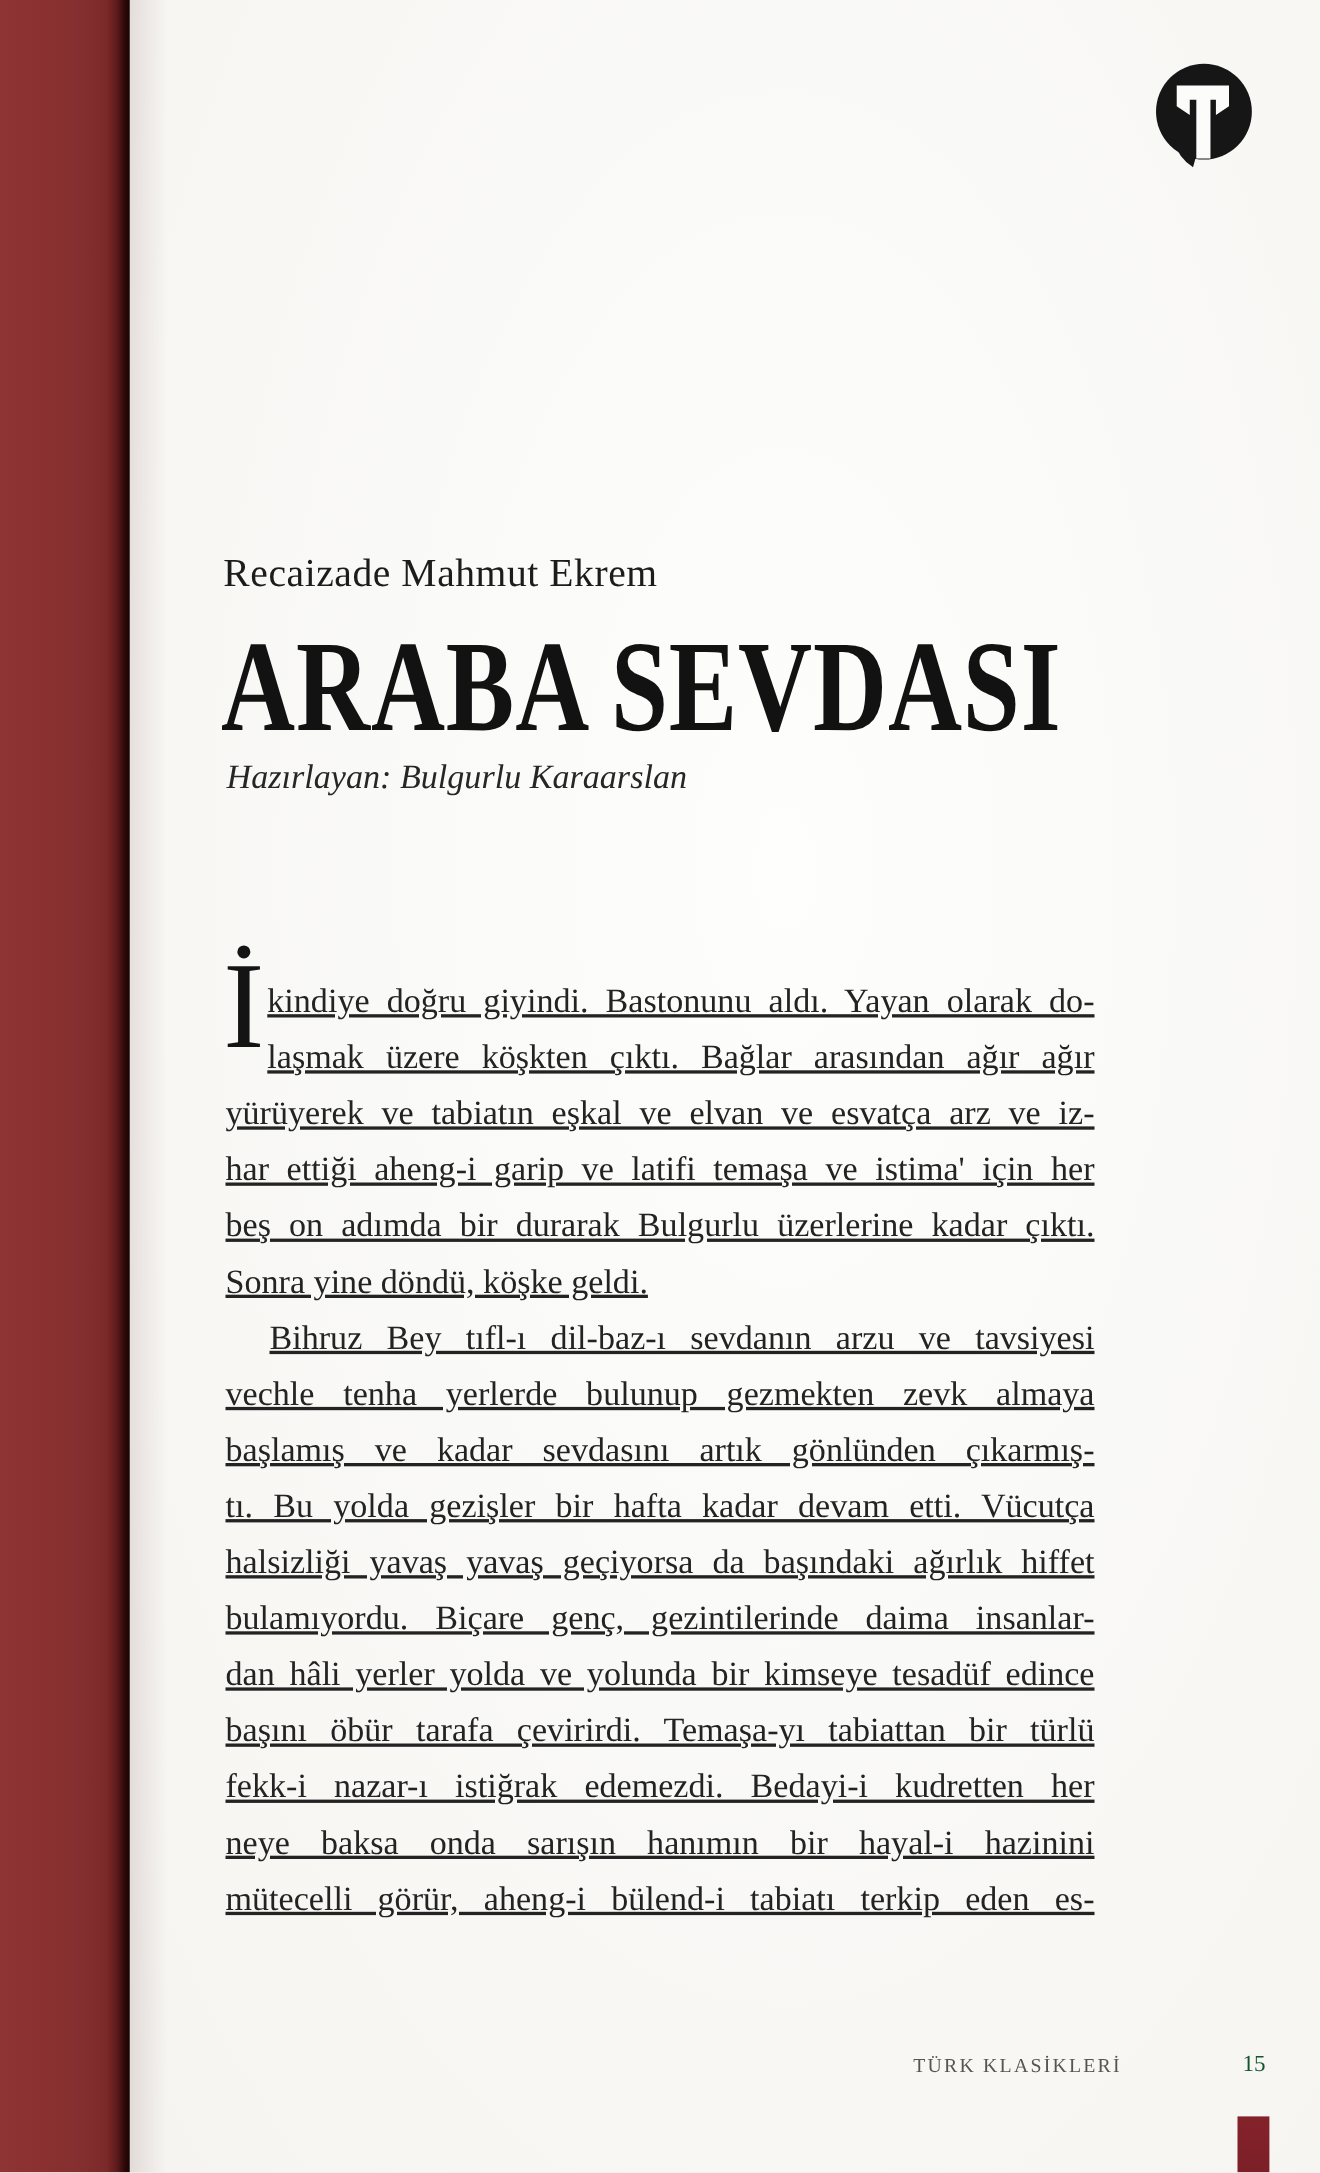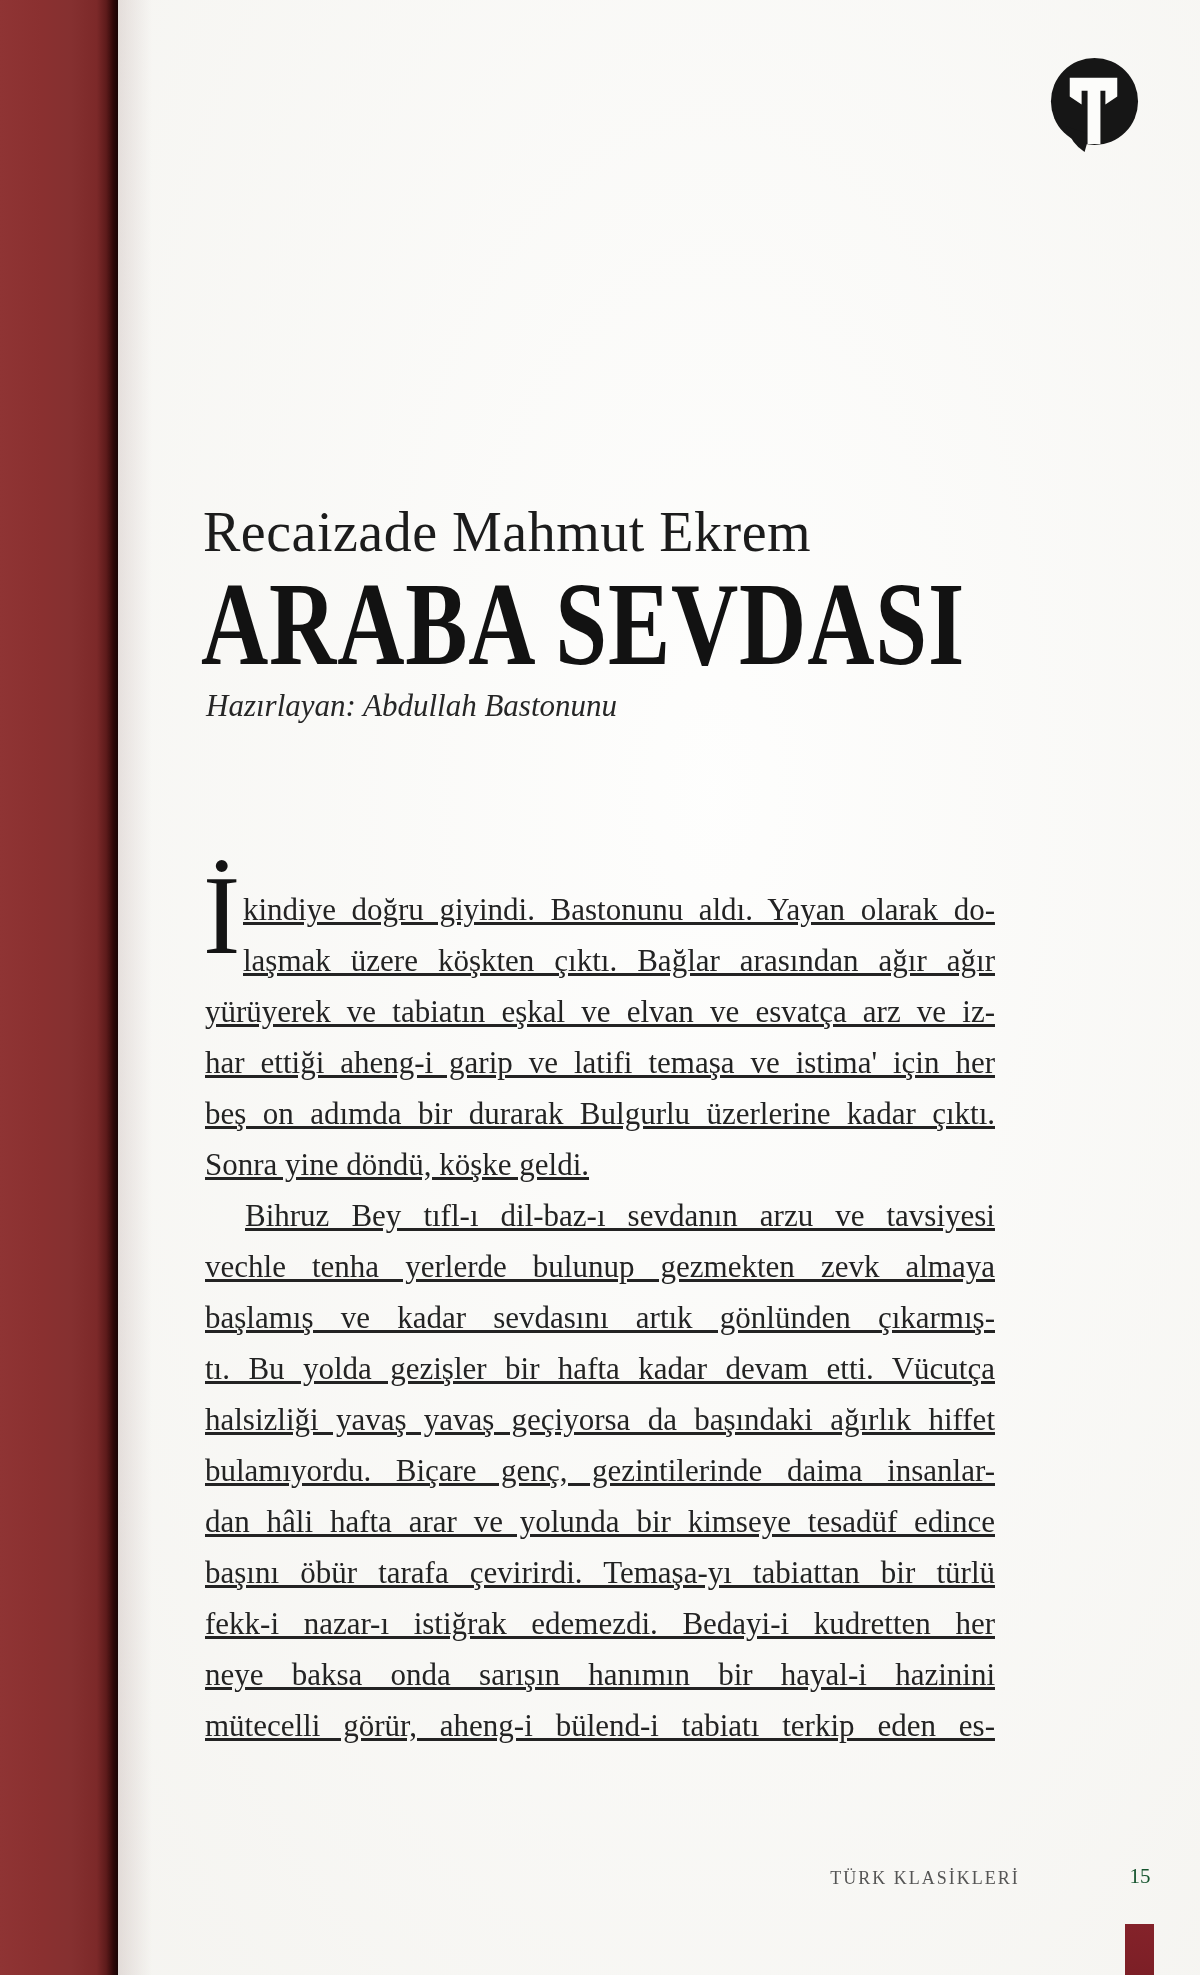--- a/index.html
+++ b/index.html
@@ -16,21 +16,21 @@
     position:absolute;left:118px;top:0;width:34px;height:100%;
     background:linear-gradient(90deg,rgba(90,40,40,0.16),rgba(90,40,40,0));
   }
   .paper-tint{
     position:absolute;left:118px;top:0;right:0;bottom:0;
     background:radial-gradient(ellipse at 55% 40%, rgba(255,255,255,0.55), rgba(225,222,214,0.25) 95%);
     pointer-events:none;
   }
   .logo{position:absolute;left:1044px;top:55px;width:99px;height:99px;}
   .author{
-    position:absolute;left:203px;top:500px;font-size:56px;color:#1c1c1c;
+    position:absolute;left:203px;top:500px;font-size:36px;color:#1c1c1c;
     letter-spacing:0.5px;white-space:nowrap;
   }
   .title{
     position:absolute;left:201px;top:566px;font-size:118px;line-height:1;
     font-weight:700;color:#121212;white-space:nowrap;
     transform:scaleX(0.79);transform-origin:left top;letter-spacing:1px;
   }
   .subtitle{
     position:absolute;left:206px;top:688px;font-size:31px;font-style:italic;
     color:#262626;white-space:nowrap;
@@ -77,38 +77,38 @@
       <circle cx="51" cy="47" r="44" fill="#161616"></circle>
       <path d="M22,72 Q28,90 41,98 L46,80 Z" fill="#161616"></path>
       <path d="M26,23 H74 V42 L62,50 L62,36 H57 V90 H44 V36 H38 L38,50 L26,42 Z" fill="#fcfcfa"></path>
     </svg>
   </div>
 
   <div class="author">Recaizade Mahmut Ekrem</div>
 
   <div class="title">ARABA SEVDASI</div>
 
-  <div class="subtitle">Hazırlayan: Abdullah Bastonunu</div>
+  <div class="subtitle">Hazırlayan: Bulgurlu Karaarslan</div>
 
   <div class="body">
     <span class="dropcap">İ</span>
     <div>
         <div class="line pad">kindiye doğru giyindi. Bastonunu aldı. Yayan olarak do-</div>
         <div class="line pad">laşmak üzere köşkten çıktı. Bağlar arasından ağır ağır</div>
         <div class="line">yürüyerek ve tabiatın eşkal ve elvan ve esvatça arz ve iz-</div>
         <div class="line">har ettiği aheng-i garip ve latifi temaşa ve istima' için her</div>
         <div class="line">beş on adımda bir durarak Bulgurlu üzerlerine kadar çıktı.</div>
         <div class="line no-just">Sonra yine döndü, köşke geldi.</div>
         <div class="line indent">Bihruz Bey tıfl-ı dil-baz-ı sevdanın arzu ve tavsiyesi</div>
         <div class="line">vechle tenha yerlerde bulunup gezmekten zevk almaya</div>
         <div class="line">başlamış ve kadar sevdasını artık gönlünden çıkarmış-</div>
         <div class="line">tı. Bu yolda gezişler bir hafta kadar devam etti. Vücutça</div>
         <div class="line">halsizliği yavaş yavaş geçiyorsa da başındaki ağırlık hiffet</div>
         <div class="line">bulamıyordu. Biçare genç, gezintilerinde daima insanlar-</div>
-        <div class="line">dan hâli hafta arar ve yolunda bir kimseye tesadüf edince</div>
+        <div class="line">dan hâli yerler yolda ve yolunda bir kimseye tesadüf edince</div>
         <div class="line">başını öbür tarafa çevirirdi. Temaşa-yı tabiattan bir türlü</div>
         <div class="line">fekk-i nazar-ı istiğrak edemezdi. Bedayi-i kudretten her</div>
         <div class="line">neye baksa onda sarışın hanımın bir hayal-i hazinini</div>
         <div class="line">mütecelli görür, aheng-i bülend-i tabiatı terkip eden es-</div>
       </div>
   </div>
 
   <div class="footer-series">TÜRK KLASİKLERİ</div>
 
   <div class="page-number">15</div>

